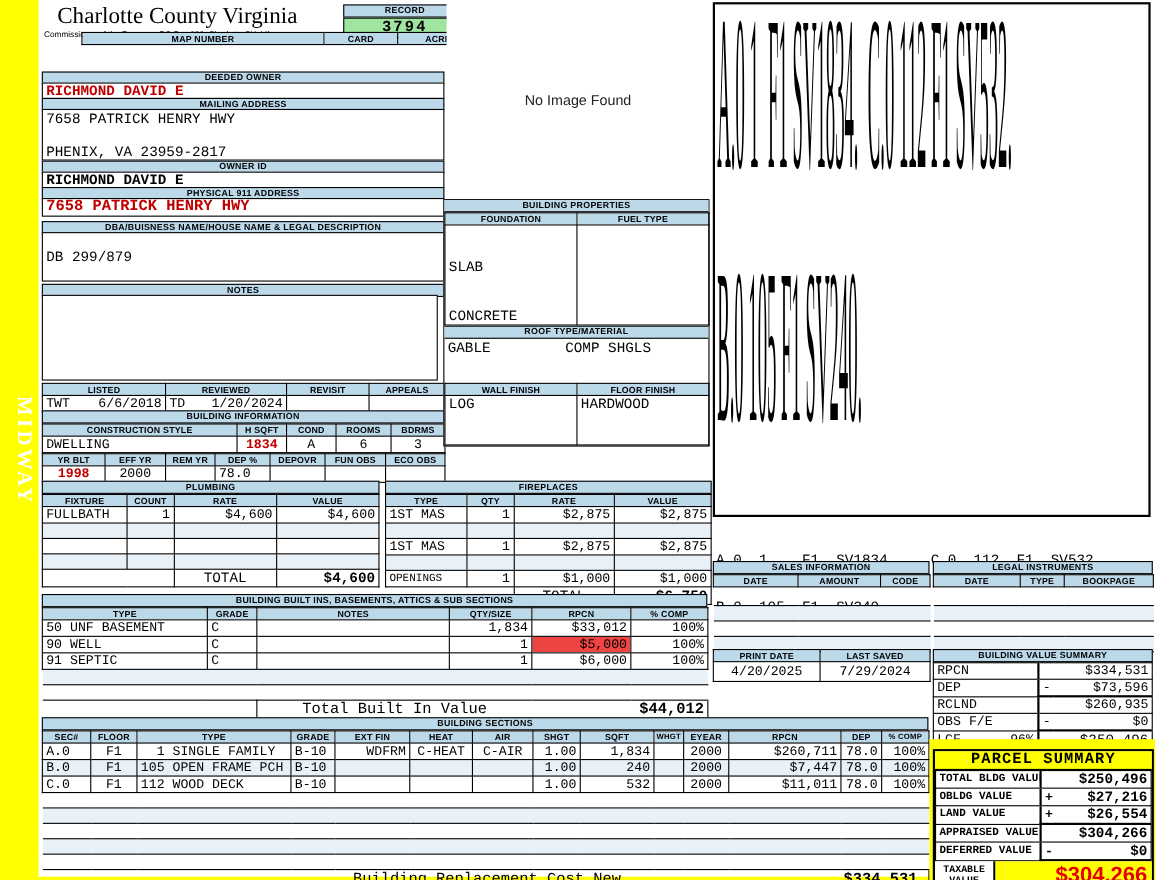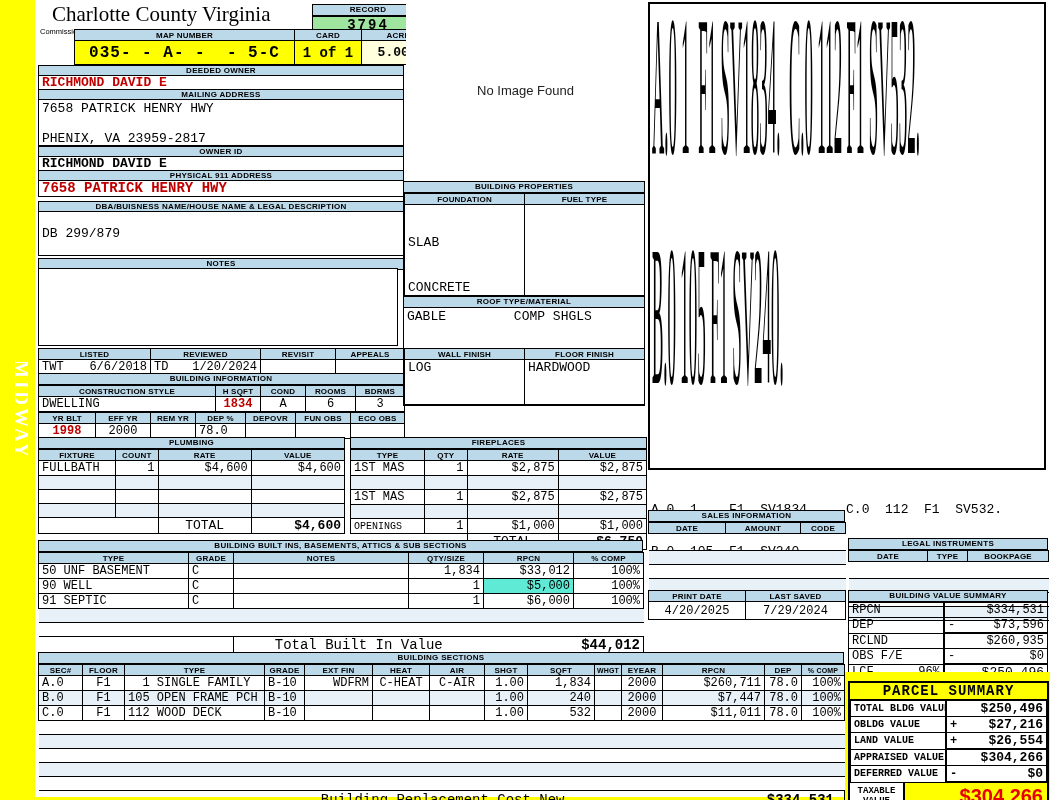--- a/index.html
+++ b/index.html
@@ -56,25 +56,20 @@
           <col style="width:220px">
           <col style="width:67px">
           <col style="width:79px">
         </colgroup>
       <tbody>
           <tr>
             <td class="h">MAP NUMBER</td>
           <td class="h">CARD</td>
           <td class="h">ACRES</td>
           </tr>
-      <tr>
-        <td class="ct b" style="background:#FFFF00;height:23px;font-size:16px;letter-spacing:1px;">035- - A- -  - 5-C</td>
-        <td class="ct b" style="background:#FFFF00;font-size:14px;">1 of 1</td>
-        <td class="ct b" style="background:#FFFFDE;font-size:13px;">5.0000</td>
-      </tr>
     </tbody>
       </table>
   </div>
 
   <div class="abs hdr" style="left:38px;top:65px;width:364px;">DEEDED OWNER</div>
   <div class="abs box mono b red" style="left:38px;top:75px;width:358px;height:13px;font-size:13px;line-height:13px;padding:0 3px;">RICHMOND DAVID E</div>
   <div class="abs hdr" style="left:38px;top:89px;width:364px;">MAILING ADDRESS</div>
   <div class="abs box" style="left:38px;top:99px;width:358px;height:45px;padding:0 3px;">
     <div class="mono" style="font-size:13px;margin-top:1px;">7658 PATRICK HENRY HWY</div>
     <div class="mono" style="font-size:13px;margin-top:15px;">PHENIX, VA 23959-2817</div>
@@ -305,21 +300,21 @@
           <td></td>
           <td class="rt">1,834</td>
           <td class="rt">$33,012</td>
           <td class="rt">100%</td>
           </tr>
       <tr class="alt">
           <td style="background:#fff">90 WELL</td>
           <td style="background:#fff">C</td>
           <td style="background:#fff"></td>
           <td style="background:#fff" class="rt">1</td>
-          <td style="background:#5eead4" class="rt">$5,000</td>
+          <td style="background:#ef4444" class="rt">$5,000</td>
           <td style="background:#fff" class="rt">100%</td>
           </tr>
       <tr>
           <td>91 SEPTIC</td>
           <td>C</td>
           <td></td>
           <td class="rt">1</td>
           <td class="rt">$6,000</td>
           <td class="rt">100%</td>
           </tr>
@@ -524,21 +519,21 @@
       <tr class="noline">
             <td colspan="3"></td>
           </tr>
       <tr class="alt noline">
             <td colspan="3"></td>
           </tr>
     </tbody>
       </table>
   </div>
 
-  <div class="abs" style="left:848px;top:538px;width:200px;">
+  <div class="abs" style="left:848px;top:510px;width:200px;">
     <div class="hdr">LEGAL INSTRUMENTS</div>
     <table>
       <colgroup>
           <col style="width:79px">
           <col style="width:40px">
           <col style="width:81px">
         </colgroup>
       <tbody>
           <tr>
             <td class="h">DATE</td>

